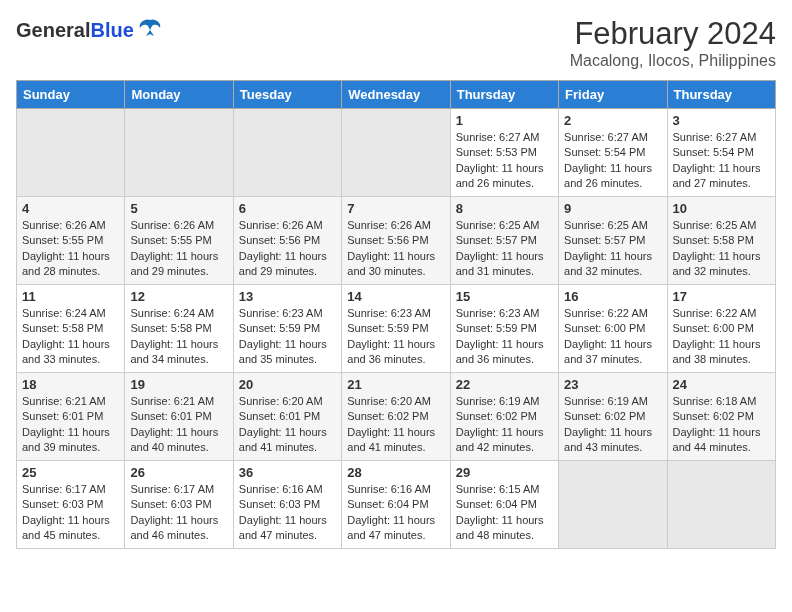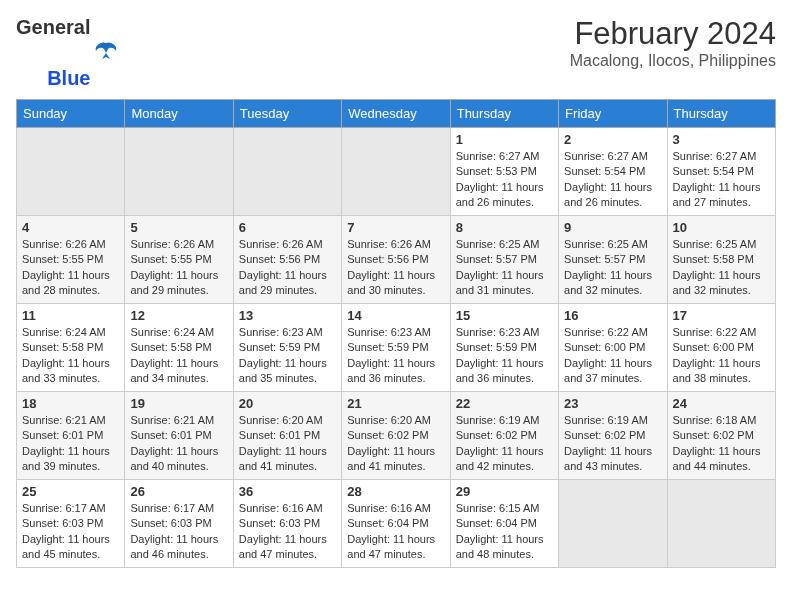--- a/index.html
+++ b/index.html
@@ -37,21 +37,21 @@
       width: 100%;
       border-collapse: collapse;
       table-layout: fixed;
     }
     thead tr th {
       background-color: #2a7fd4;
       color: #fff;
       text-align: left;
       padding: 6px 6px;
       font-size: 13px;
-      font-weight: normal;
+      font-weight: bold;
       border: 1px solid #aaa;
     }
     tbody tr td {
       border: 1px solid #ccc;
       vertical-align: top;
       padding: 4px 5px;
       height: 88px;
       background: #fff;
     }
     tbody tr:nth-child(even) td {
@@ -72,21 +72,21 @@
     .empty-cell {
       background: #e8e8e8 !important;
     }
   </style>
 </head>
 <body>
 
 <div class="header-area">
   <div class="logo">
     <div style="display:flex;align-items:center;gap:2px;">
-      <div style="display:flex;flex-direction:column;align-items:flex-end;gap:29px;">
+      <div style="display:flex;flex-direction:row;align-items:flex-end;">
         <span style="font-size:20px;font-weight:bold;color:#333;line-height:1.1;">General</span>
         <span style="font-size:20px;font-weight:bold;color:#1d4ed8;line-height:1.1;">Blue</span>
       </div>
       <svg width="28" height="28" viewBox="0 0 28 28">
         <path d="M14 4 C18 2, 26 6, 24 12 C22 8, 18 8, 16 10 L14 14 L12 10 C10 8, 6 8, 4 12 C2 6, 10 2, 14 4Z" fill="#1a6fba"></path>
         <path d="M14 14 L10 20 L14 18 L18 20 Z" fill="#1a6fba"></path>
       </svg>
     </div>
   </div>
   <div class="title-area">

